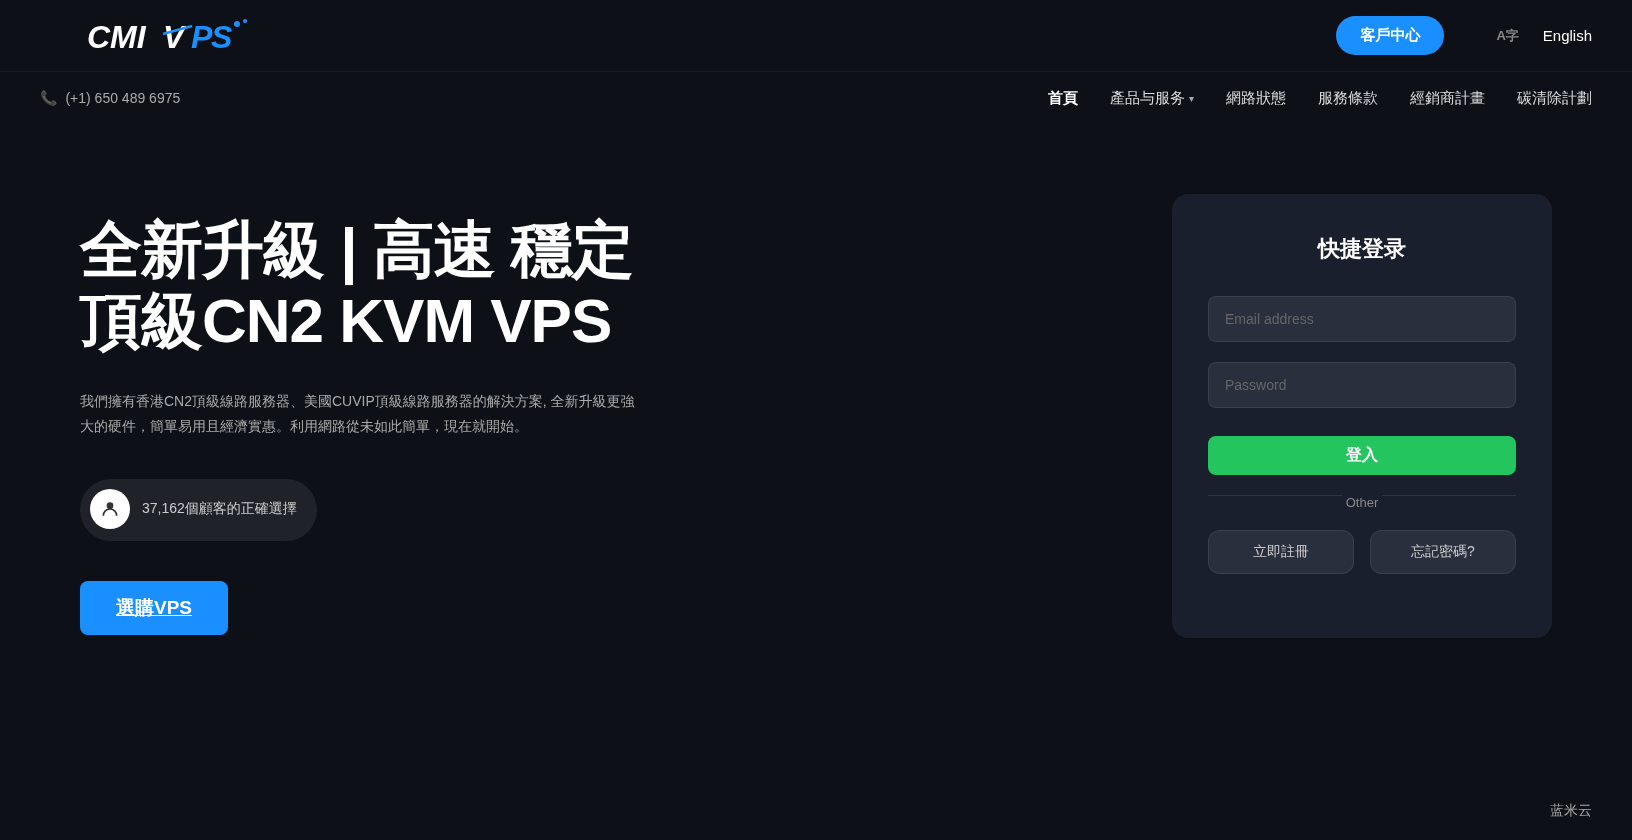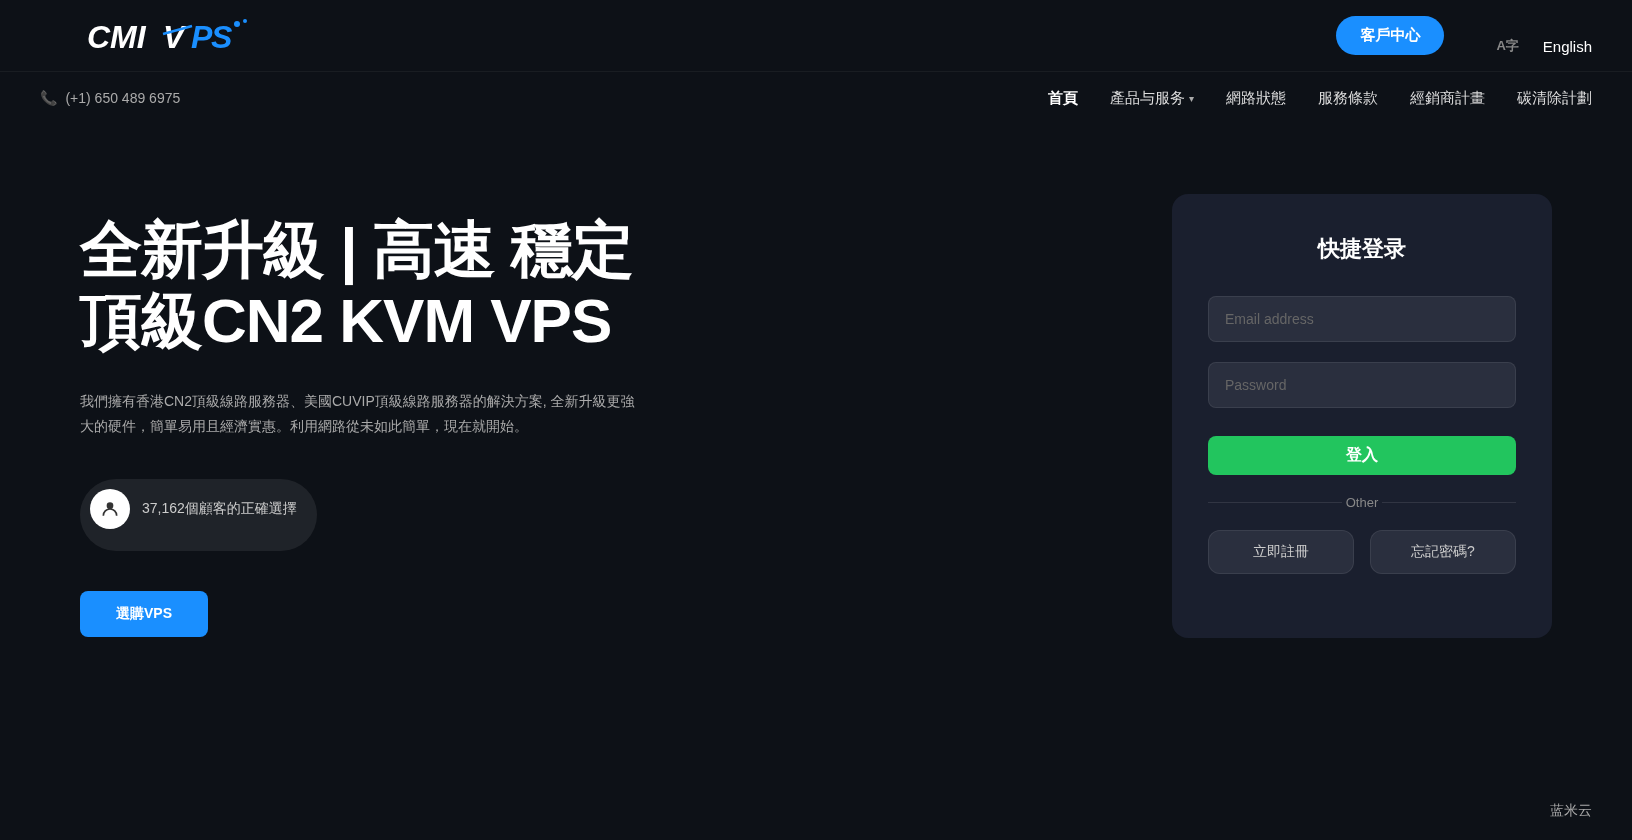--- a/index.html
+++ b/index.html
@@ -37,21 +37,21 @@
     }
 
     .logo-svg {
       display: inline-block;
       width: 180px;
       height: 40px;
     }
 
     .header-right {
       display: flex;
-      align-items: flex-end;
+      align-items: center;
       gap: 24px;
     }
 
     .client-center-btn {
       background-color: #1a8fff;
       color: #ffffff;
       border: none;
       border-radius: 24px;
       padding: 10px 24px;
       font-size: 15px;
@@ -161,21 +161,21 @@
       margin-bottom: 40px;
       max-width: 560px;
     }
 
     .customer-badge {
       display: inline-flex;
       align-items: center;
       gap: 12px;
       background-color: rgba(255,255,255,0.08);
       border-radius: 40px;
-      padding: 10px 20px 22px 10px;
+      padding: 10px 20px 12px 10px;
       margin-bottom: 40px;
     }
 
     .badge-icon {
       width: 40px;
       height: 40px;
       background-color: #ffffff;
       border-radius: 50%;
       display: flex;
       align-items: center;
@@ -189,24 +189,25 @@
       color: #cccccc;
       font-weight: 500;
     }
 
     .buy-btn {
       background-color: #1a8fff;
       color: #ffffff;
       border: none;
       border-radius: 8px;
       padding: 14px 36px;
-      font-size: 14px;
+      font-size: 19px;
       font-weight: 700;
       cursor: pointer;
       display: block;
+      text-decoration: underline;
     }
 
     
     .login-card {
       width: 380px;
       background-color: #1a1f2e;
       border-radius: 16px;
       padding: 40px 36px;
       flex-shrink: 0;
       margin-top: 10px;
@@ -249,21 +250,21 @@
       padding: 9px;
       font-size: 16px;
       font-weight: 700;
       cursor: pointer;
       margin-top: 8px;
       margin-bottom: 20px;
     }
 
     .divider {
       display: flex;
-      align-items: center;
+      align-items: flex-start;
       gap: 4px;
       margin-bottom: 20px;
     }
 
     .divider-line {
       flex: 1;
       height: 1px;
       background-color: rgba(255,255,255,0.1);
     }
 

